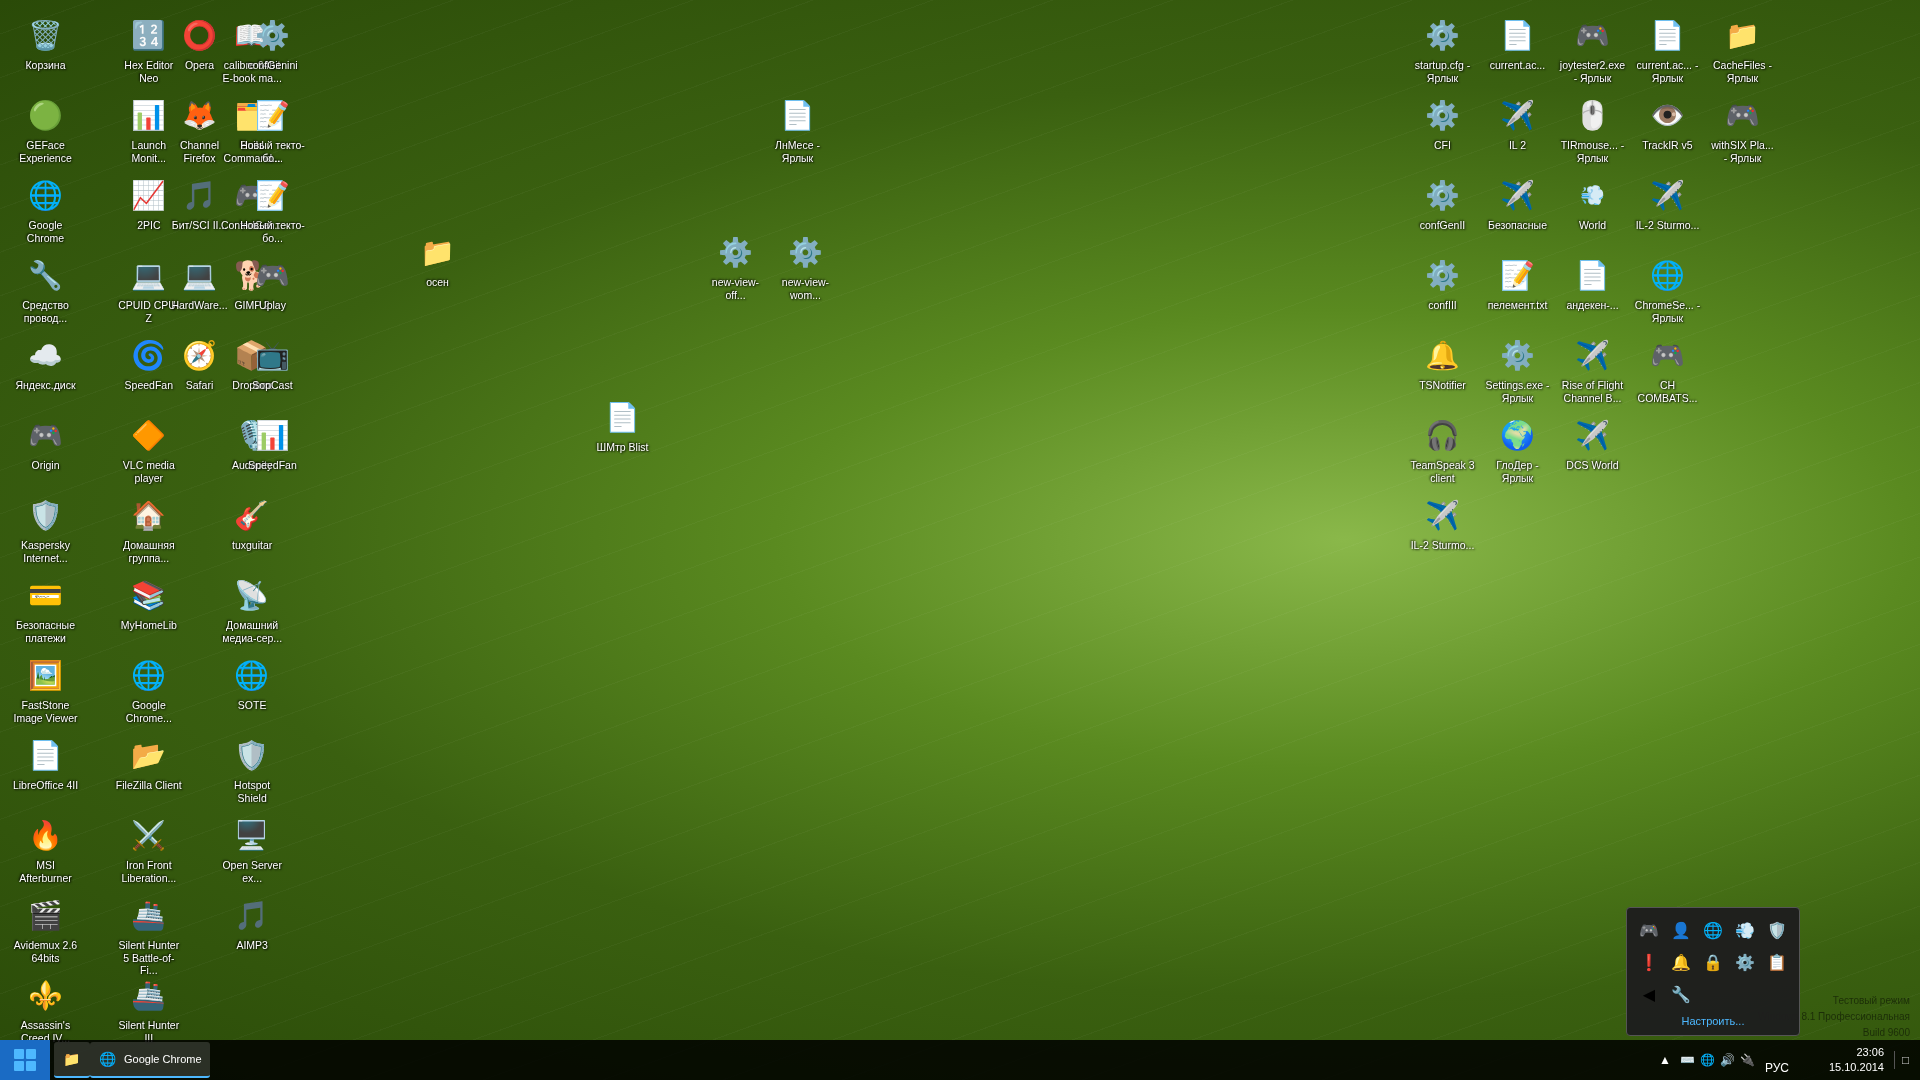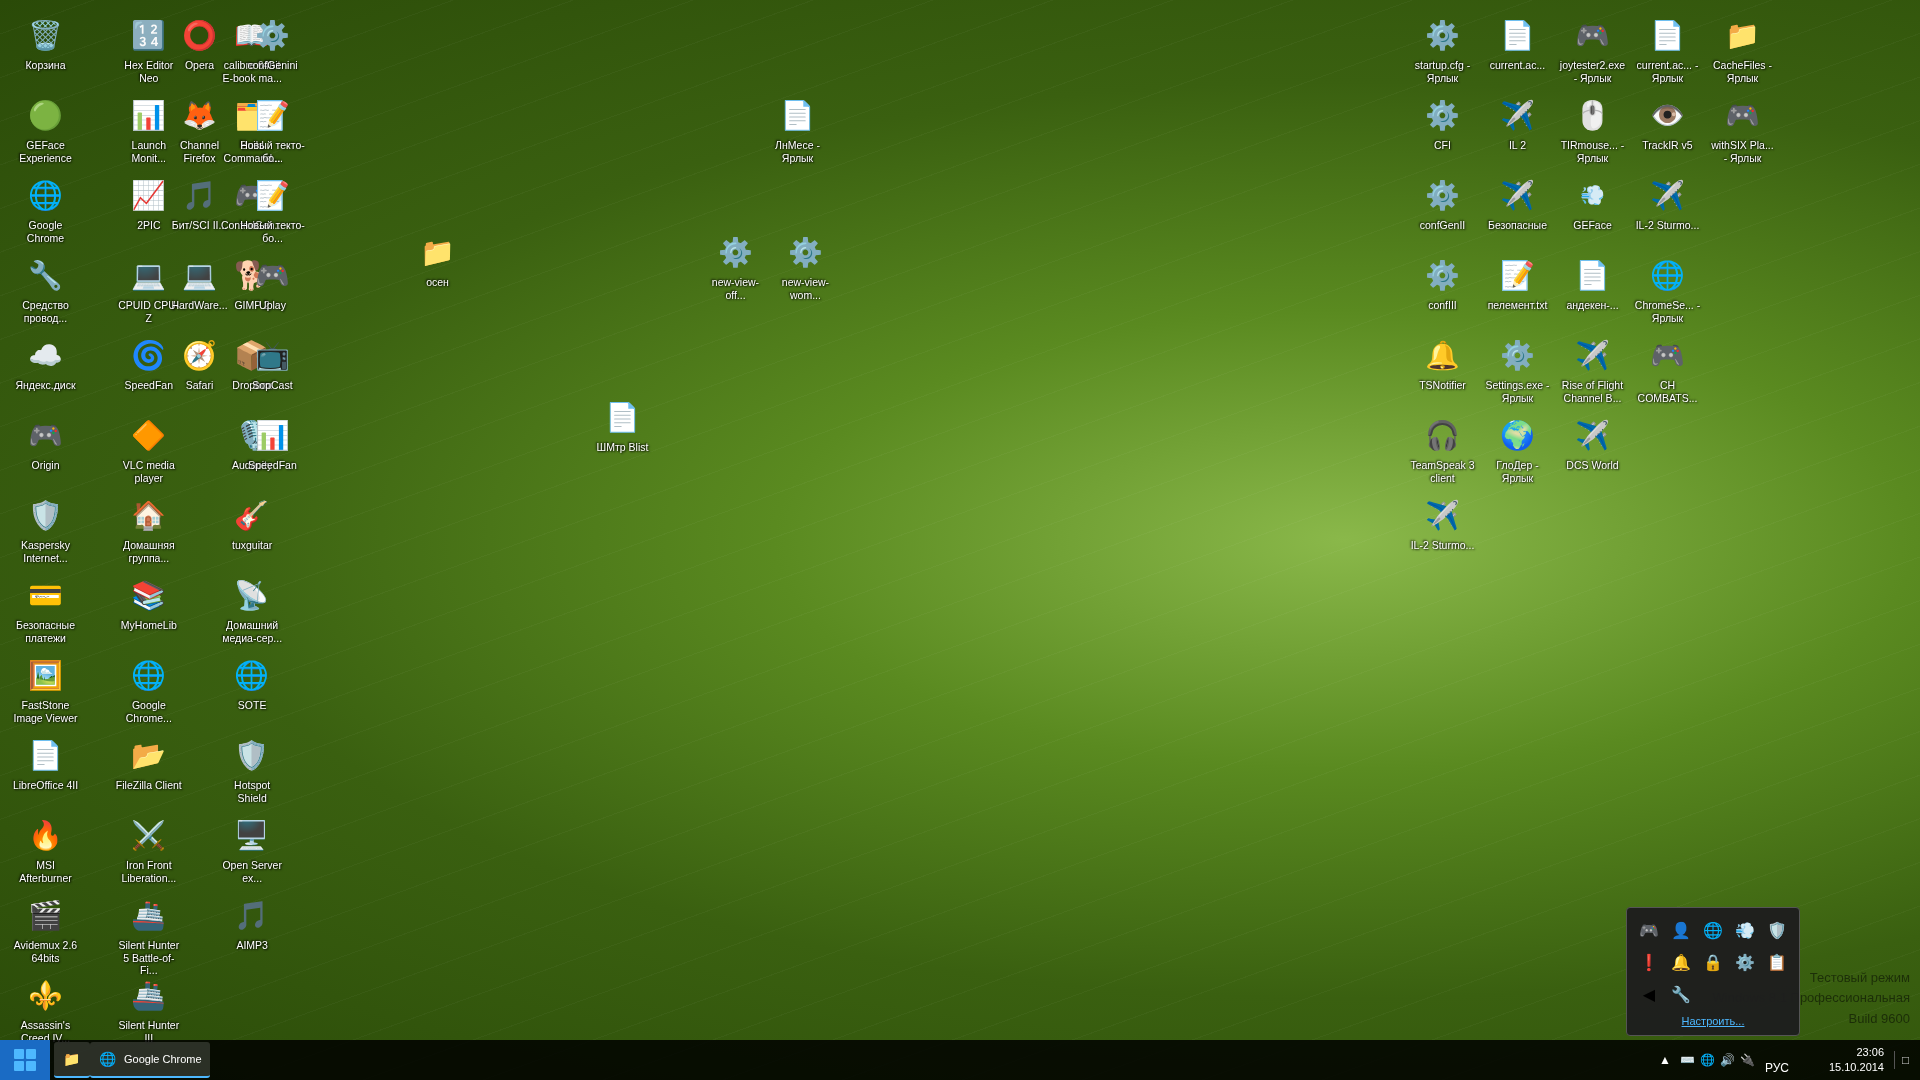--- a/index.html
+++ b/index.html
@@ -146,21 +146,20 @@
       border-radius: 3px;
     }
 
     .tray-popup-link {
       grid-column: 1 / -1;
       text-align: center;
       color: #4db8ff;
       font-size: 11px;
       cursor: pointer;
       padding: 3px 0 0;
-      text-decoration: underline;
     }
 
     .tray-clock {
       color: #fff;
       font-size: 11px;
       text-align: right;
       line-height: 1.4;
       padding: 0 6px;
       margin-left: 26px;
     }
@@ -236,25 +235,25 @@
       word-break: break-word;
       text-align: center;
     }
 
     
     .ic-blue { color: #4a90d9; }
 
     
     .test-mode {
       position: absolute;
-      bottom: 50px;
+      bottom: 39px;
       right: 10px;
       text-align: right;
       color: rgba(0,0,0,0.5);
-      font-size: 13px;
+      font-size: 10px;
       line-height: 1.6;
     }
 
     
     .tray-expand {
       color: #fff;
       font-size: 12px;
       cursor: pointer;
       padding: 0 4px;
     }
@@ -558,21 +557,21 @@
     <div class="desktop-icon">
       <div class="icon-img">🎮</div>
       <div class="icon-label">joytester2.exe - Ярлык</div>
     </div>
     <div class="desktop-icon">
       <div class="icon-img">🖱️</div>
       <div class="icon-label">TIRmouse... - Ярлык</div>
     </div>
     <div class="desktop-icon">
       <div class="icon-img" style="font-size:20px;">💨</div>
-      <div class="icon-label">GEFace</div>
+      <div class="icon-label">World</div>
     </div>
     <div class="desktop-icon">
       <div class="icon-img">📄</div>
       <div class="icon-label">андекен-...</div>
     </div>
     <div class="desktop-icon">
       <div class="icon-img">✈️</div>
       <div class="icon-label">Rise of Flight Channel B...</div>
     </div>
     <div class="desktop-icon">

